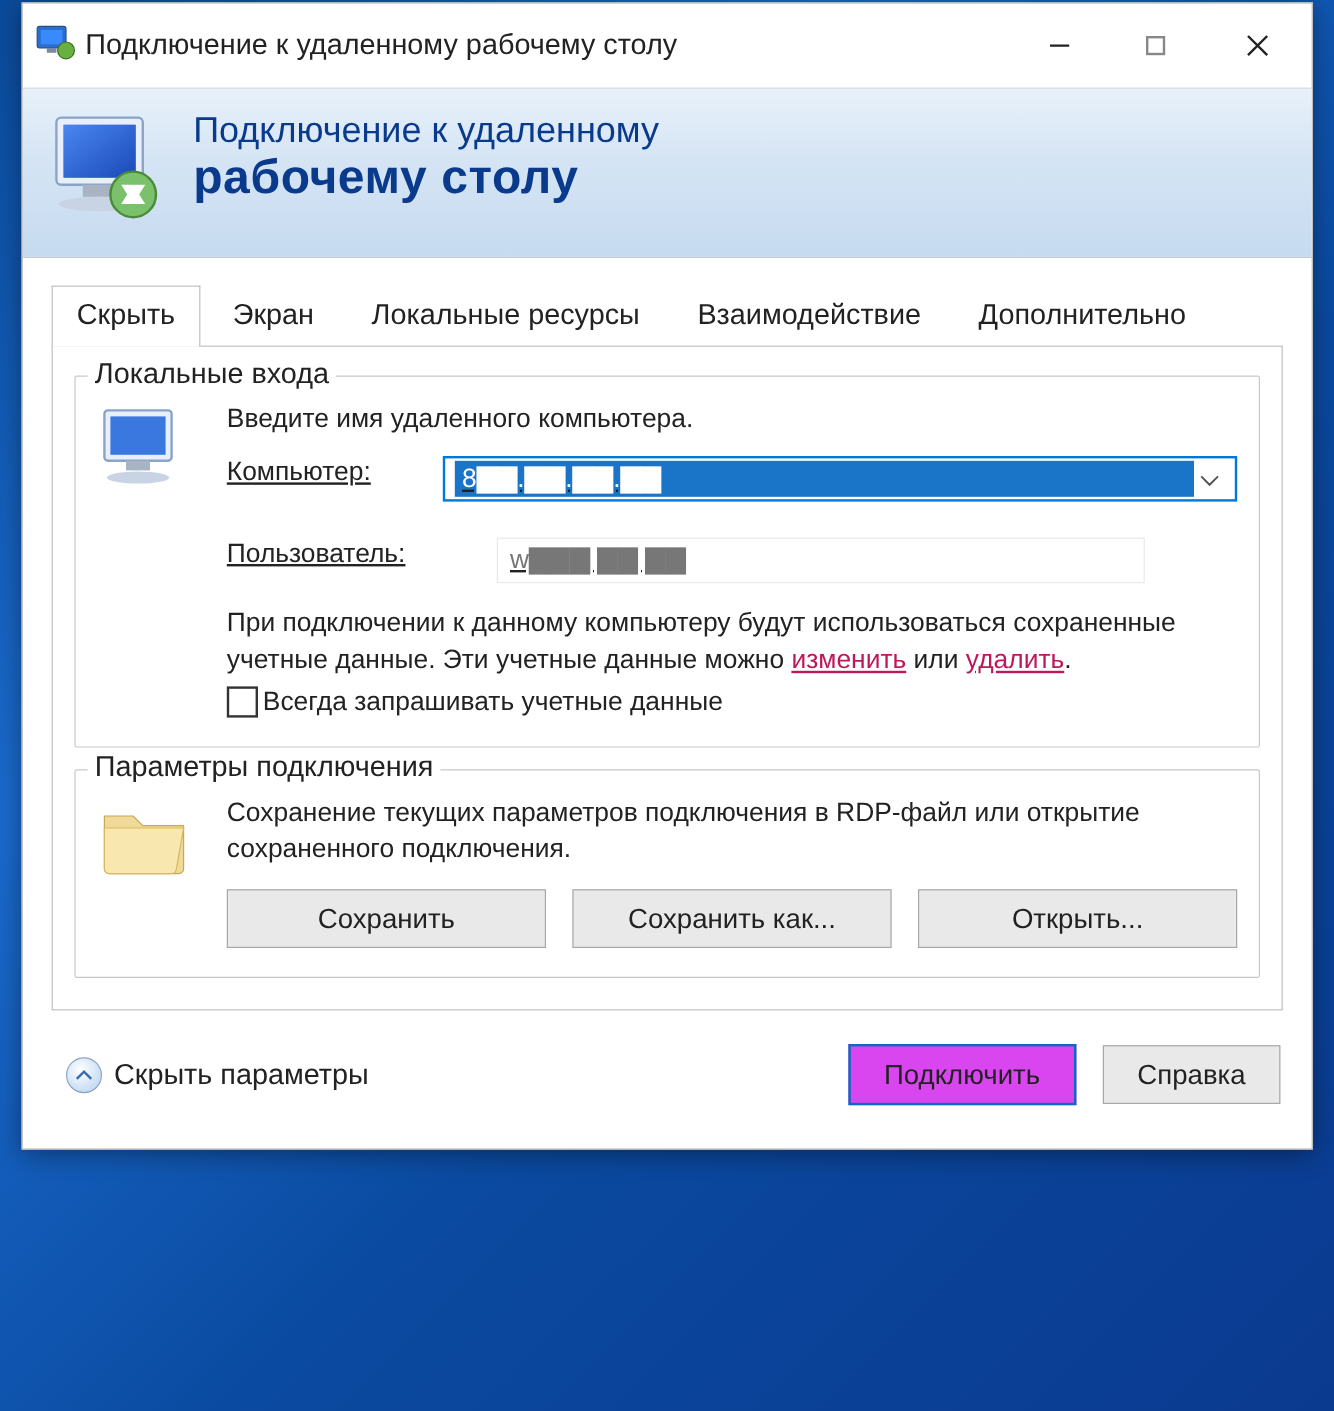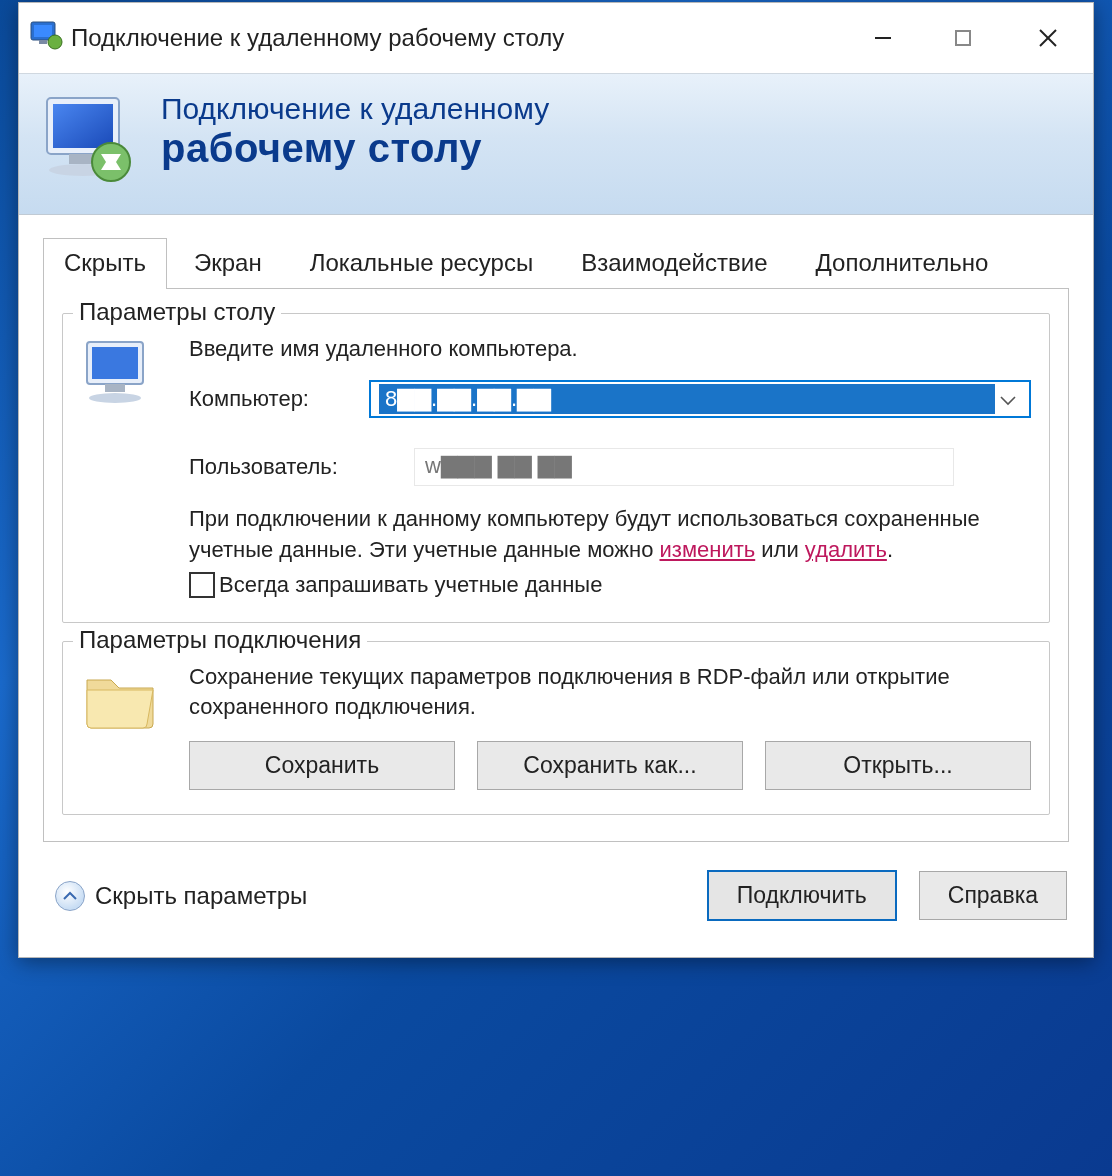--- a/index.html
+++ b/index.html
@@ -92,21 +92,21 @@
     padding: 0 6px;
     font-size: 24px;
   }
   .grow {
     display: flex;
     gap: 18px;
   }
   .gicon { width: 90px; flex: 0 0 90px; padding-top: 4px; }
   .gbody { flex: 1; }
   .instr { margin: 2px 0 18px 0; }
-  .fieldrow { display: flex; align-items: center; margin: 10px 0 10px 0; }
+  .fieldrow { display: flex; margin: 10px 0 10px 0; text-decoration: underline; }
   .flabel { width: 180px; flex: 0 0 180px; }
   .combo {
     flex: 1;
     border: 2px solid #0078d7;
     height: 38px;
     display:flex; align-items:center;
     padding: 0 8px;
     background:#fff;
     position:relative;
   }
@@ -156,21 +156,21 @@
     display:flex; align-items:center; justify-content:center;
   }
   .footer .spacer { flex:1; }
   .fbtn {
     border:1px solid #a8a8a8;
     background:#e9e9e9;
     padding: 10px 28px;
     font-size:23px;
     margin-left: 22px;
   }
-  .fbtn.connect { border:2px solid #0a6abf; background:#e5e5e5; }
+  .fbtn.connect { border:2px solid #0a6abf; background:#d946ef; }
 </style>
 </head>
 <body>
 
 <div class="window">
 
   <div class="titlebar">
     <span class="ticon">
       <svg width="34" height="30" viewBox="0 0 34 30">
         <rect x="2" y="2" width="24" height="18" rx="2" fill="#2a6fd0" stroke="#2a5080"></rect>
@@ -229,21 +229,21 @@
     <div class="tab active">Скрыть</div>
     <div class="tab">Экран</div>
     <div class="tab">Локальные ресурсы</div>
     <div class="tab">Взаимодействие</div>
     <div class="tab">Дополнительно</div>
   </div>
 
   <div class="panel">
 
     <div class="group">
-      <div class="legend">Параметры столу</div>
+      <div class="legend">Локальные входа</div>
       <div class="grow">
         <div class="gicon">
           <svg width="80" height="72" viewBox="0 0 80 72">
             <rect x="6" y="4" width="56" height="42" rx="3" fill="#e8effa" stroke="#8aa4c8" stroke-width="2"></rect>
             <rect x="11" y="9" width="46" height="32" fill="#3a78e0"></rect>
             <rect x="24" y="46" width="20" height="8" fill="#a8b4c4"></rect>
             <ellipse cx="34" cy="60" rx="26" ry="5" fill="#c8d4e4"></ellipse>
           </svg>
         </div>
         <div class="gbody">

